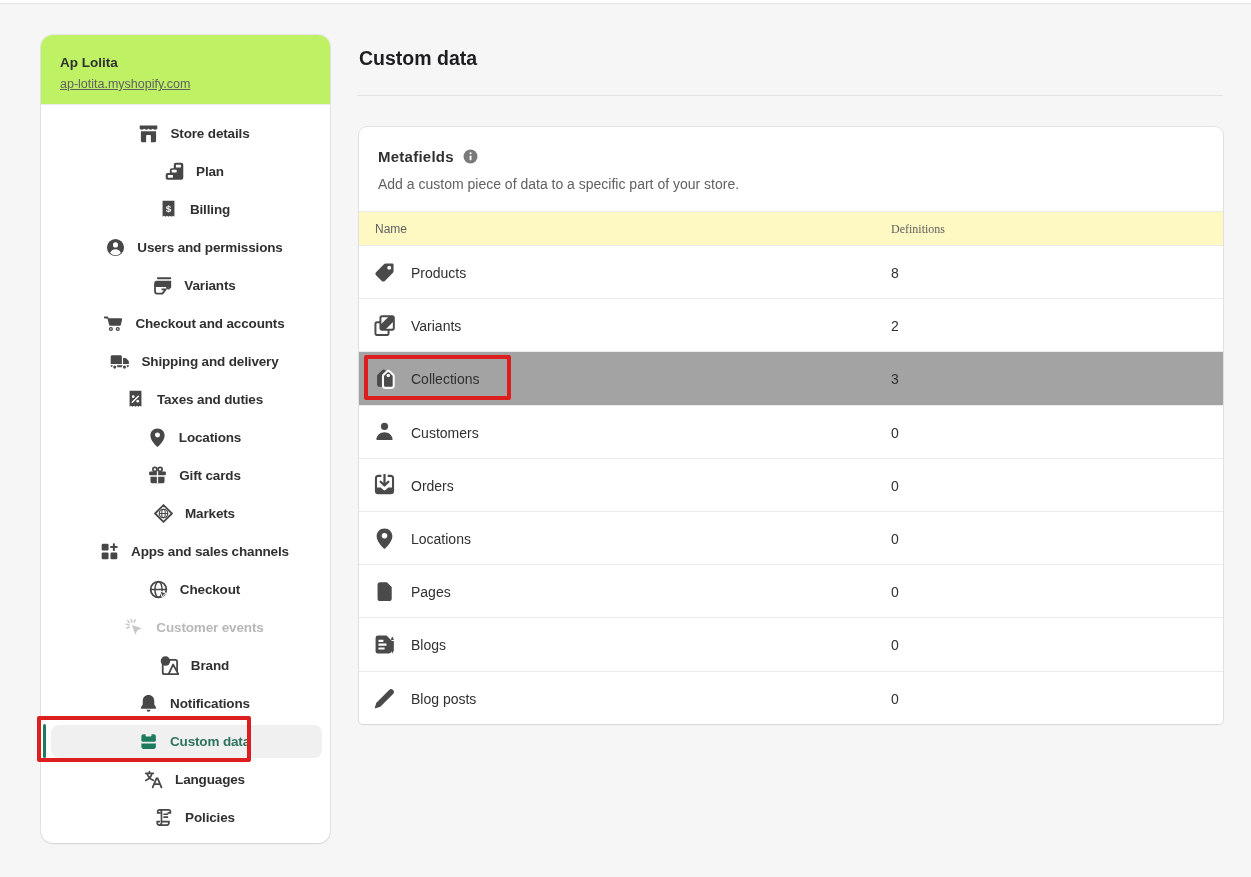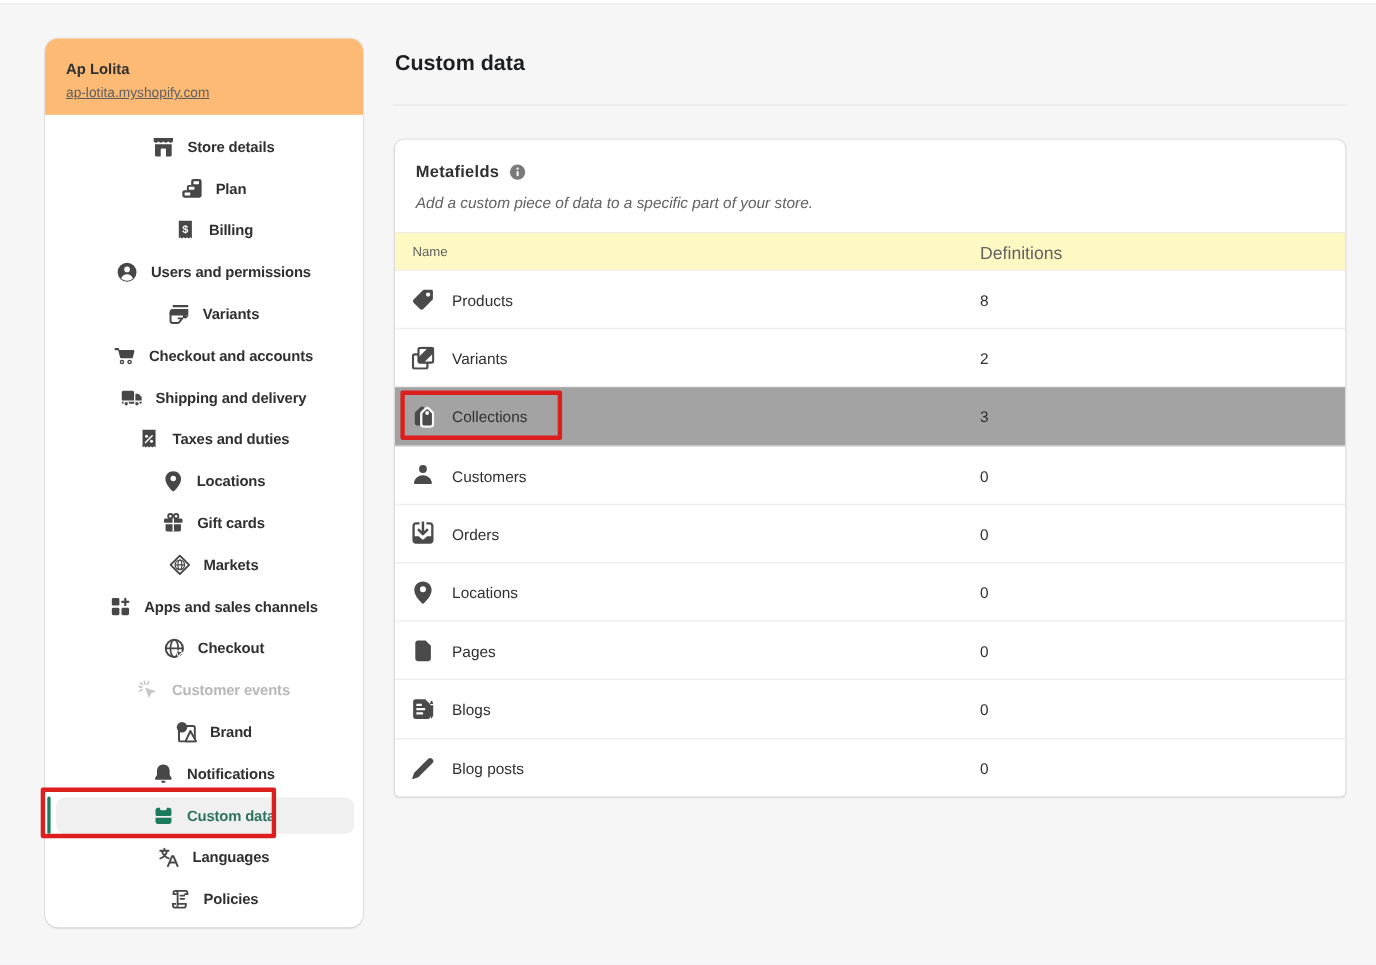--- a/index.html
+++ b/index.html
@@ -4,21 +4,21 @@
 <style>
   * { margin:0; padding:0; box-sizing:border-box; }
   html,body { width:1251px; height:877px; overflow:hidden; }
   body { font-family:"Liberation Sans", sans-serif; background:#f6f6f7; position:relative; }
   .topstrip { position:absolute; left:0; top:0; width:1251px; height:4px; background:#fff; border-bottom:1px solid #e7e7e8; }
 
   
   .sidebar { position:absolute; left:41px; top:35px; width:289px; height:808px;
     background:#fff; border-radius:12px;
     box-shadow:0 0 0 1px rgba(0,0,0,0.065), 0 1px 2px rgba(0,0,0,0.08); }
-  .sb-head { height:70px; background:#fdba74; border-radius:12px 12px 0 0; border-bottom:1px solid #ebebeb; padding:18px 0 0 19px; }
+  .sb-head { height:70px; background:#bef264; border-radius:12px 12px 0 0; border-bottom:1px solid #ebebeb; padding:18px 0 0 19px; }
   .sb-name { font-size:13.5px; font-weight:700; color:#303030; line-height:20px; }
   .sb-url { font-size:12.5px; color:#616161; text-decoration:underline; line-height:22px; display:inline-block;text-align:right; }
   .nav { padding-top:9px; position:relative; }
   .nav-item { height:38px; display:flex; align-items:center; padding-left:18px; position:relative;justify-content:center; }
   .nav-item svg { width:19px; height:19px; flex:0 0 19px; display:block; }
   .nav-item .lbl { margin-left:12px; font-size:13.5px; font-weight:700; color:#303030; letter-spacing:-0.15px; }
   .nav-item.disabled .lbl { color:#b8b8b8; }
   .nav-item.sel .selbg { position:absolute; left:10px; top:2.5px; width:271px; height:33px; background:#f0f0f0; border-radius:8px; }
   .nav-item.sel .selbar { position:absolute; left:1.5px; top:2px; width:3px; height:34px; background:#1c7a5e; border-radius:2px; }
   .nav-item.sel svg, .nav-item.sel .lbl { position:relative; }
@@ -26,24 +26,24 @@
 
   
   .h1 { position:absolute; left:359px; top:47px; font-size:19.5px; font-weight:700; color:#1c1e20; }
   .hr1 { position:absolute; left:357px; top:95px; width:866px; height:1px; background:#e3e3e4; }
   .card { position:absolute; left:359px; top:127px; width:864px; height:597px; background:#fff; border-radius:8px 8px 4px 4px;
     box-shadow:0 0 0 1px rgba(0,0,0,0.065), 0 1px 2px rgba(0,0,0,0.08); overflow:hidden; }
   .card-head { height:84px; padding:21px 20px 0 19px; }
   .mf-row { display:flex; align-items:center; }
   .mf-title { font-size:15px; font-weight:700; color:#303030; letter-spacing:0.25px; }
   .info { width:15px; height:15px; margin-left:9px; }
-  .mf-sub { font-size:14px; color:#616161; margin-top:11px;font-style:italic; }
+  .mf-sub { font-size:14px; color:#616161; margin-top:11px; }
   .thead { height:35px; background:#fef9c3; border-top:1px solid #ebebeb; border-bottom:1px solid #ebebeb; position:relative; }
   .thead .c1 { position:absolute; left:16px; top:10px; font-size:12px; color:#616161; }
-  .thead .c2 { position:absolute; left:532px; top:10px; font-size:16px; color:#616161; }
+  .thead .c2 { position:absolute; left:532px; top:10px; font-size:12px; color:#616161;font-family:Liberation Serif, serif; }
   .trow { height:53.2px; position:relative; border-bottom:1px solid #ebebeb; }
   .trow:last-child { border-bottom:none; }
   .trow.hl { background:#a3a3a3; }
   .trow svg { position:absolute; left:15px; top:50%; margin-top:-10.5px; width:21px; height:21px; }
   .trow .nm { position:absolute; left:52px; top:50%; margin-top:-7px; font-size:14px; color:#303030; line-height:16px; }
   .trow .num { position:absolute; left:532px; top:50%; margin-top:-7px; font-size:14px; color:#303030; line-height:16px; }
 
   .redbox { position:absolute; border:4px solid #dc1e1e; border-radius:2px; z-index:5; }
   .rb-side { left:37px; top:716px; width:214px; height:46px; }
   .rb-table { left:364px; top:355px; width:147px; height:45px; }

